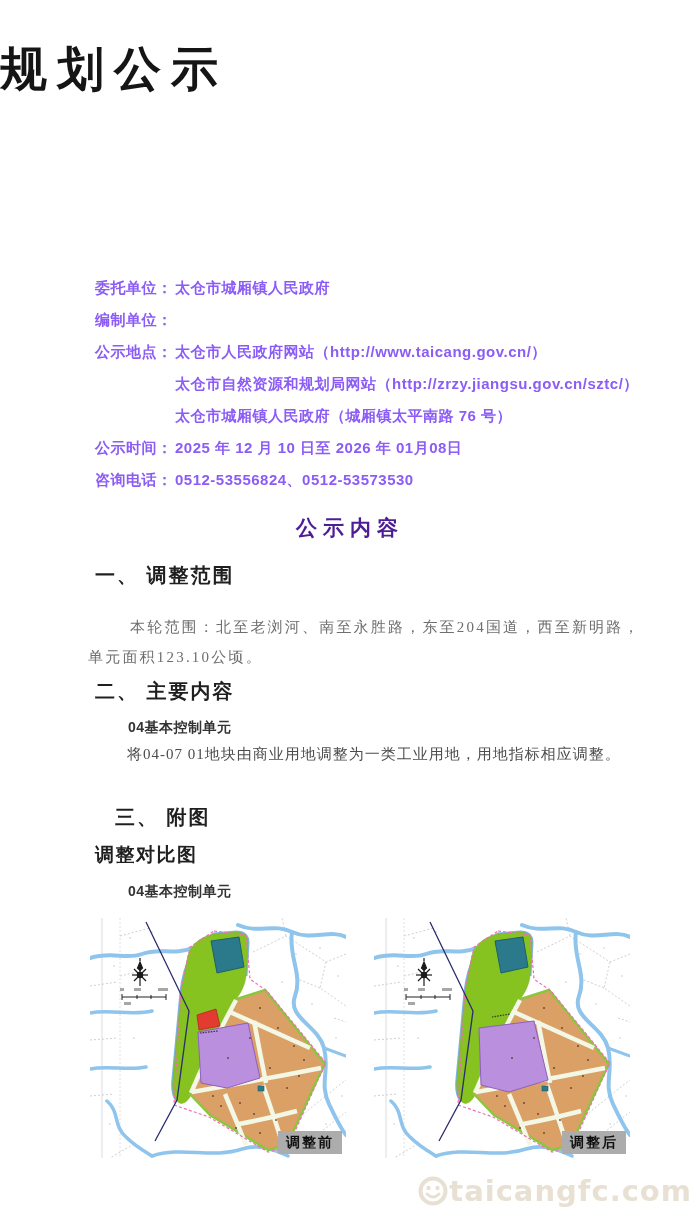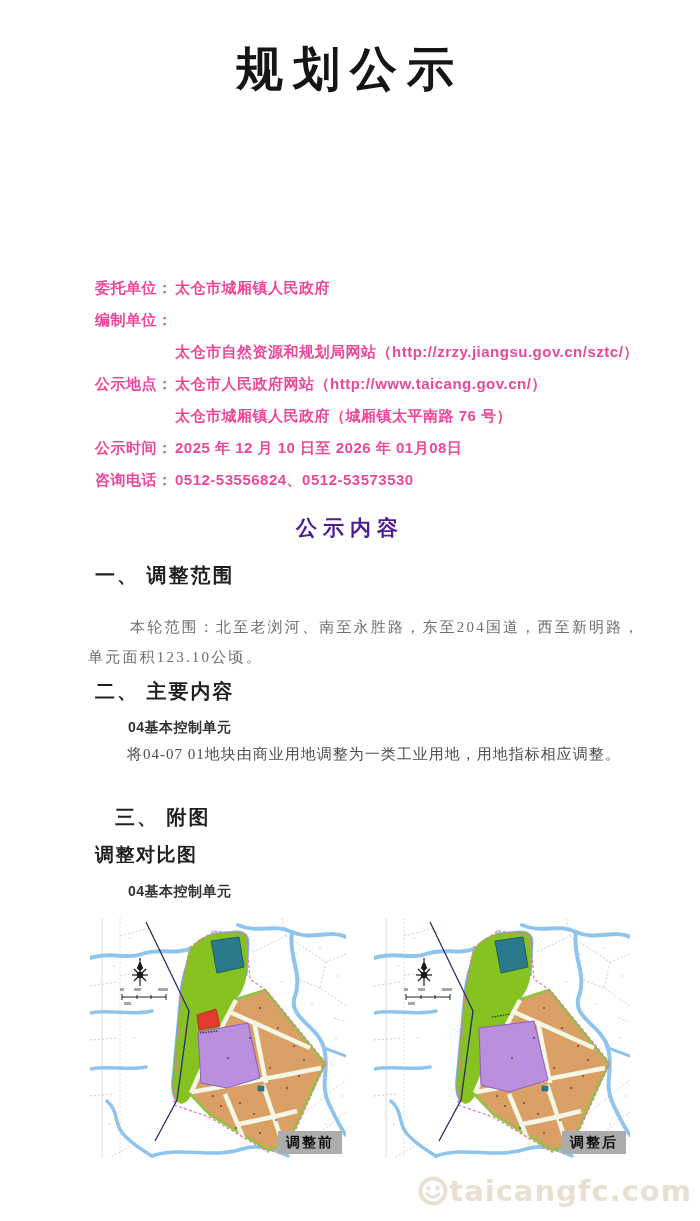--- a/index.html
+++ b/index.html
@@ -2,30 +2,30 @@
 <html><head>
 <meta charset="utf-8">
 <style>
   html,body{margin:0;padding:0;background:#ffffff;}
   .page{
     position:relative;width:700px;height:1221px;margin:0 auto;
     background:#ffffff;overflow:hidden;
     font-family:"Liberation Sans","DejaVu Sans",sans-serif;color:#2a2a2a;
   }
   .doc-title{
-    position:absolute;top:38px;left:0;width:700px;text-align:center;
+    position:absolute;top:38px;left:0;width:700px;
     font-size:47px;font-weight:700;letter-spacing:10px;color:#151515;
   }
   .doc-subtitle{
     position:absolute;top:144px;left:0;width:700px;text-align:center;
     font-size:19px;font-weight:700;line-height:30px;color:#222;letter-spacing:1px;
   }
   .info-block{position:absolute;top:278px;left:95px;width:540px;}
   .info-row{display:flex;align-items:flex-start;font-size:15px;font-weight:700;
-    letter-spacing:0.5px;color:#ec4899;margin-bottom:13px;line-height:19px;}
+    letter-spacing:0.5px;color:#8b5cf6;margin-bottom:13px;line-height:19px;}
   .info-row .info-label{flex:0 0 80px;white-space:nowrap;}
   .info-row .info-value{flex:1;white-space:nowrap;}
   .section-center{
     position:absolute;top:514px;left:0;width:700px;text-align:center;
     font-size:21px;font-weight:700;letter-spacing:6px;color:#4c1d95;
   }
   .h-num{position:absolute;left:95px;font-size:20px;font-weight:700;
     letter-spacing:2px;color:#1f1f1f;}
   .h1-range{top:562px;}
   .h2-main{top:678px;}
@@ -73,26 +73,26 @@
 
   <div class="info-block">
     <div class="info-row">
       <span class="info-label">委托单位：</span>
       <span class="info-value">太仓市城厢镇人民政府</span>
     </div>
     <div class="info-row">
       <span class="info-label">编制单位：</span>
     </div>
     <div class="info-row">
+      <span class="info-label">公示地点：</span>
+      <span class="info-value">太仓市人民政府网站（http://www.taicang.gov.cn/）</span>
+    </div>
+    <div class="info-row">
       <span class="info-label"></span>
       <span class="info-value">太仓市自然资源和规划局网站（http://zrzy.jiangsu.gov.cn/sztc/）</span>
-    </div>
-    <div class="info-row">
-      <span class="info-label">公示地点：</span>
-      <span class="info-value">太仓市人民政府网站（http://www.taicang.gov.cn/）</span>
     </div>
     <div class="info-row">
       <span class="info-label"></span>
       <span class="info-value">太仓市城厢镇人民政府（城厢镇太平南路 76 号）</span>
     </div>
     <div class="info-row">
       <span class="info-label">公示时间：</span>
       <span class="info-value">2025 年 12 月 10 日至 2026 年 01月08日</span>
     </div>
     <div class="info-row">

